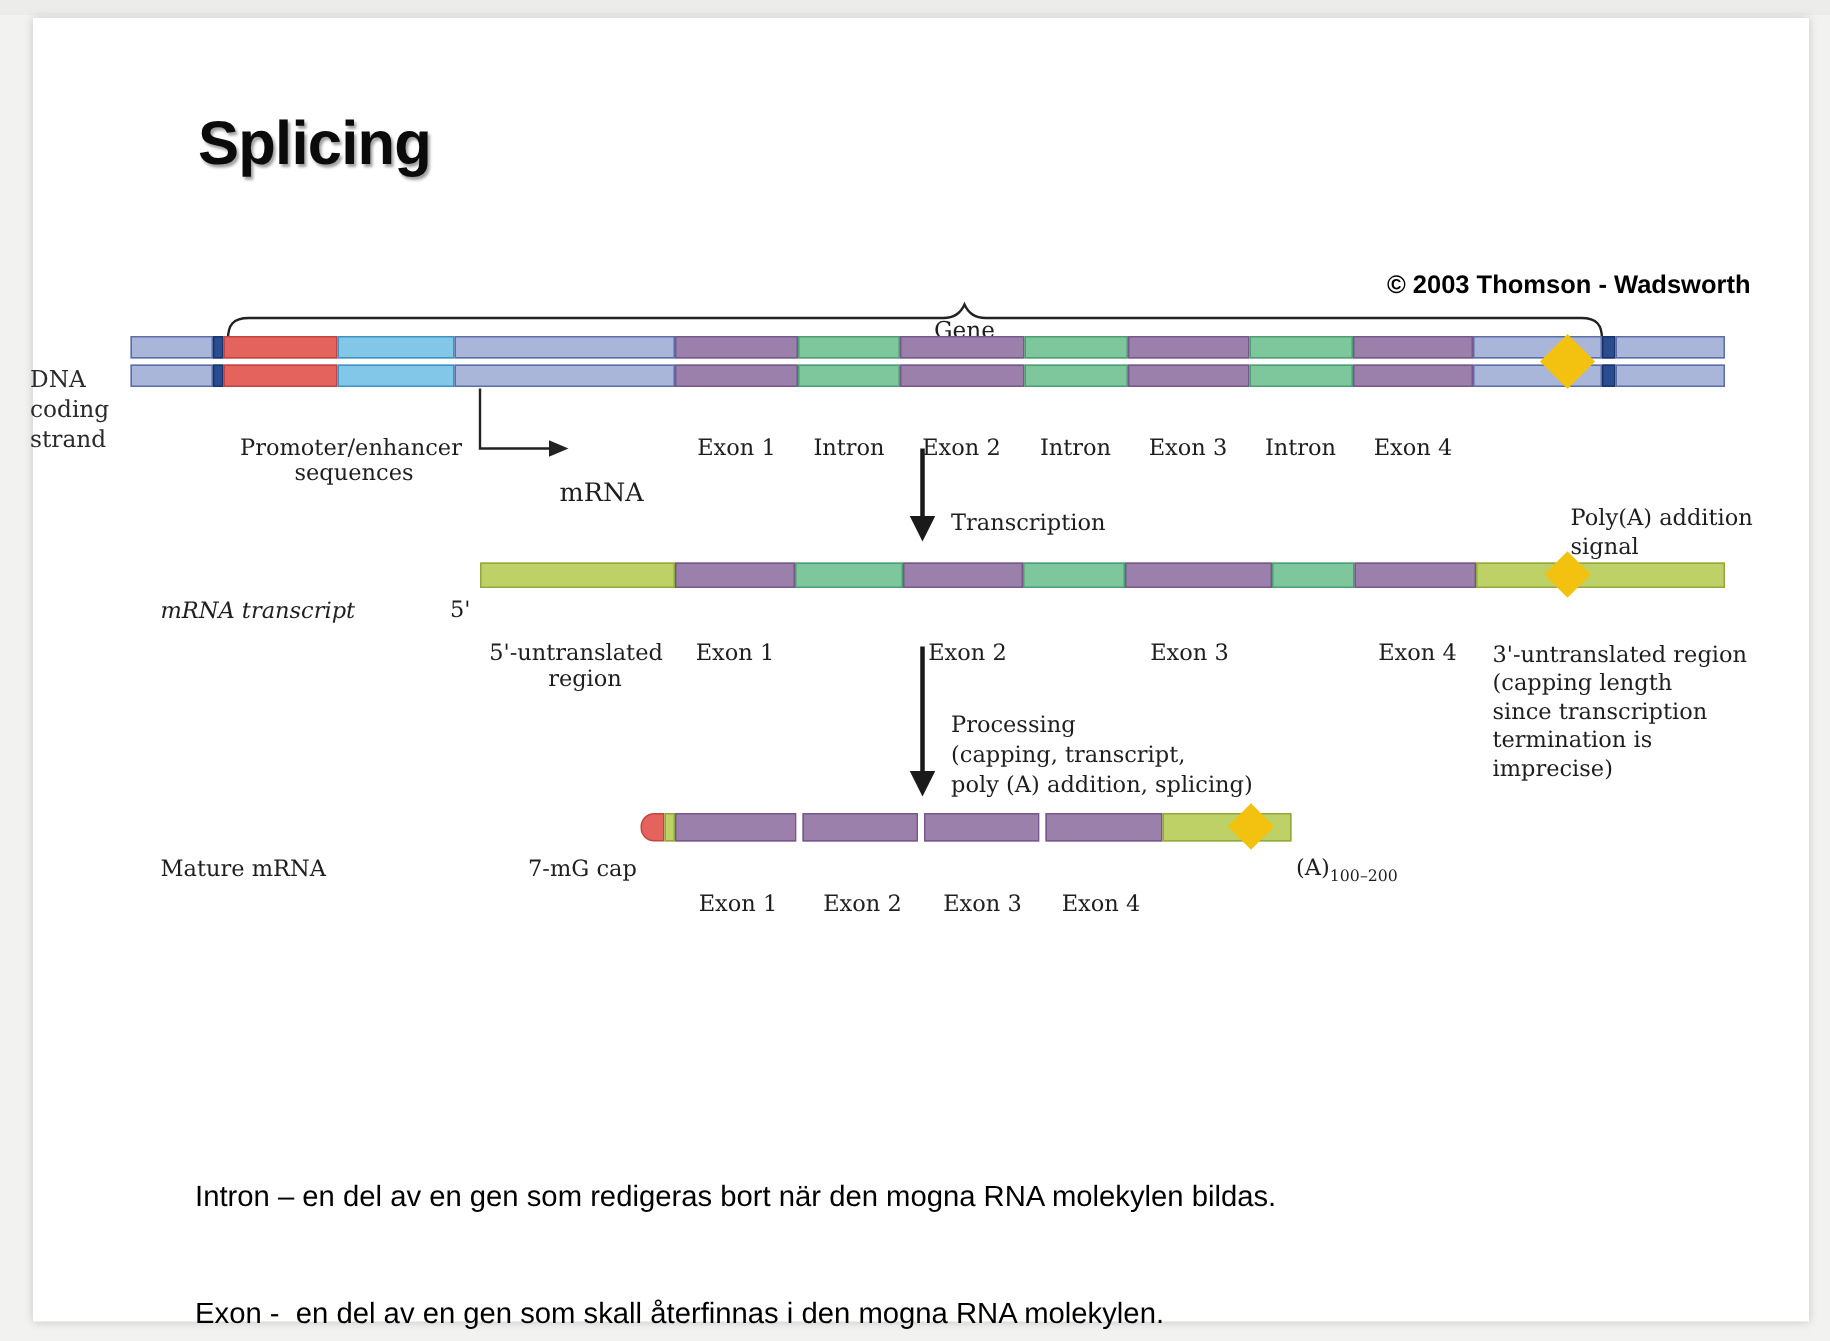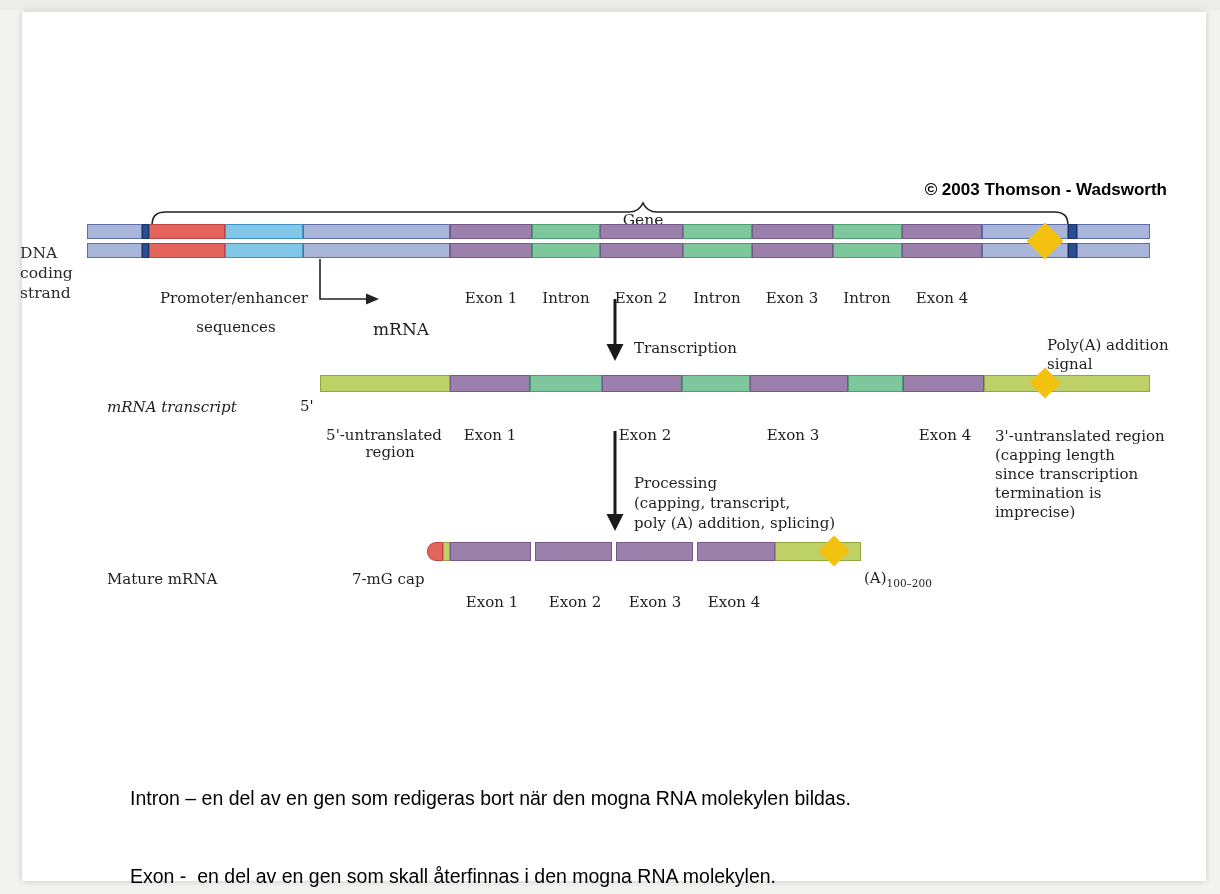--- a/index.html
+++ b/index.html
@@ -31,20 +31,21 @@
   .lh20{line-height:20px;white-space:nowrap;}
   .sub{font-size:10.5px;vertical-align:-4px;letter-spacing:0;}
 </style>
 </head>
 <body>
 
 <div id="page">
   <div class="abs topstrip"></div>
   <div class="abs slide"></div>
 
+  <div class="abs title">Splicing</div>
 
   <div class="abs copyright">© 2003 Thomson - Wadsworth</div>
 
   <div class="abs ser ctr" style="left:643px;top:183px;font-size:15.5px;">Gene</div>
 
   <svg class="abs" style="left:0;top:0;" width="1220" height="894">
     <path d="M 152 226 C 152 217 155 212 166 212 L 629 212 Q 639 212 643 203 Q 647 212 657 212 L 1054 212 C 1065 212 1068 217 1068 226" fill="none" stroke="#222" stroke-width="1.6"></path>
     <polyline points="320,259 320,299 368,299" fill="none" stroke="#222" stroke-width="1.6"></polyline>
     <polygon points="379,299 366,293.5 366,304.5" fill="#222"></polygon>
     <line x1="615" y1="299" x2="615" y2="347" stroke="#1a1a1a" stroke-width="3"></line>
@@ -91,21 +92,21 @@
         <div class="seg seg-green" style="width: 69px; background: rgb(126, 198, 155);"></div>
         <div class="seg seg-purple" style="width: 80px; background: rgb(156, 128, 172);"></div>
         <div class="seg seg-lavender" style="width: 86px; background: rgb(169, 182, 218);"></div>
         <div class="seg seg-navy" style="width: 9px; background: rgb(42, 77, 144);"></div>
         <div class="seg seg-lavender" style="width: 73px; background: rgb(169, 182, 218);"></div>
       </div>
   </div>
   <div class="diamond" style="left:1032px;top:228px;width:26px;height:26px;"></div>
 
   <div class="abs ser ctr" style="left:234px;top:261px;">Promoter/enhancer</div>
-  <div class="abs ser ctr" style="left:236px;top:290px;">sequences</div>
+  <div class="abs ser ctr" style="left:236px;top:278px;">sequences</div>
   <div class="abs ser ctr" style="left:491px;top:261px;">Exon 1</div>
   <div class="abs ser ctr" style="left:566px;top:261px;">Intron</div>
   <div class="abs ser ctr" style="left:641px;top:261px;">Exon 2</div>
   <div class="abs ser ctr" style="left:717px;top:261px;">Intron</div>
   <div class="abs ser ctr" style="left:792px;top:261px;">Exon 3</div>
   <div class="abs ser ctr" style="left:867px;top:261px;">Intron</div>
   <div class="abs ser ctr" style="left:942px;top:261px;">Exon 4</div>
 
   <div class="abs ser" style="left:373px;top:291px;font-size:17px;">mRNA</div>
 

